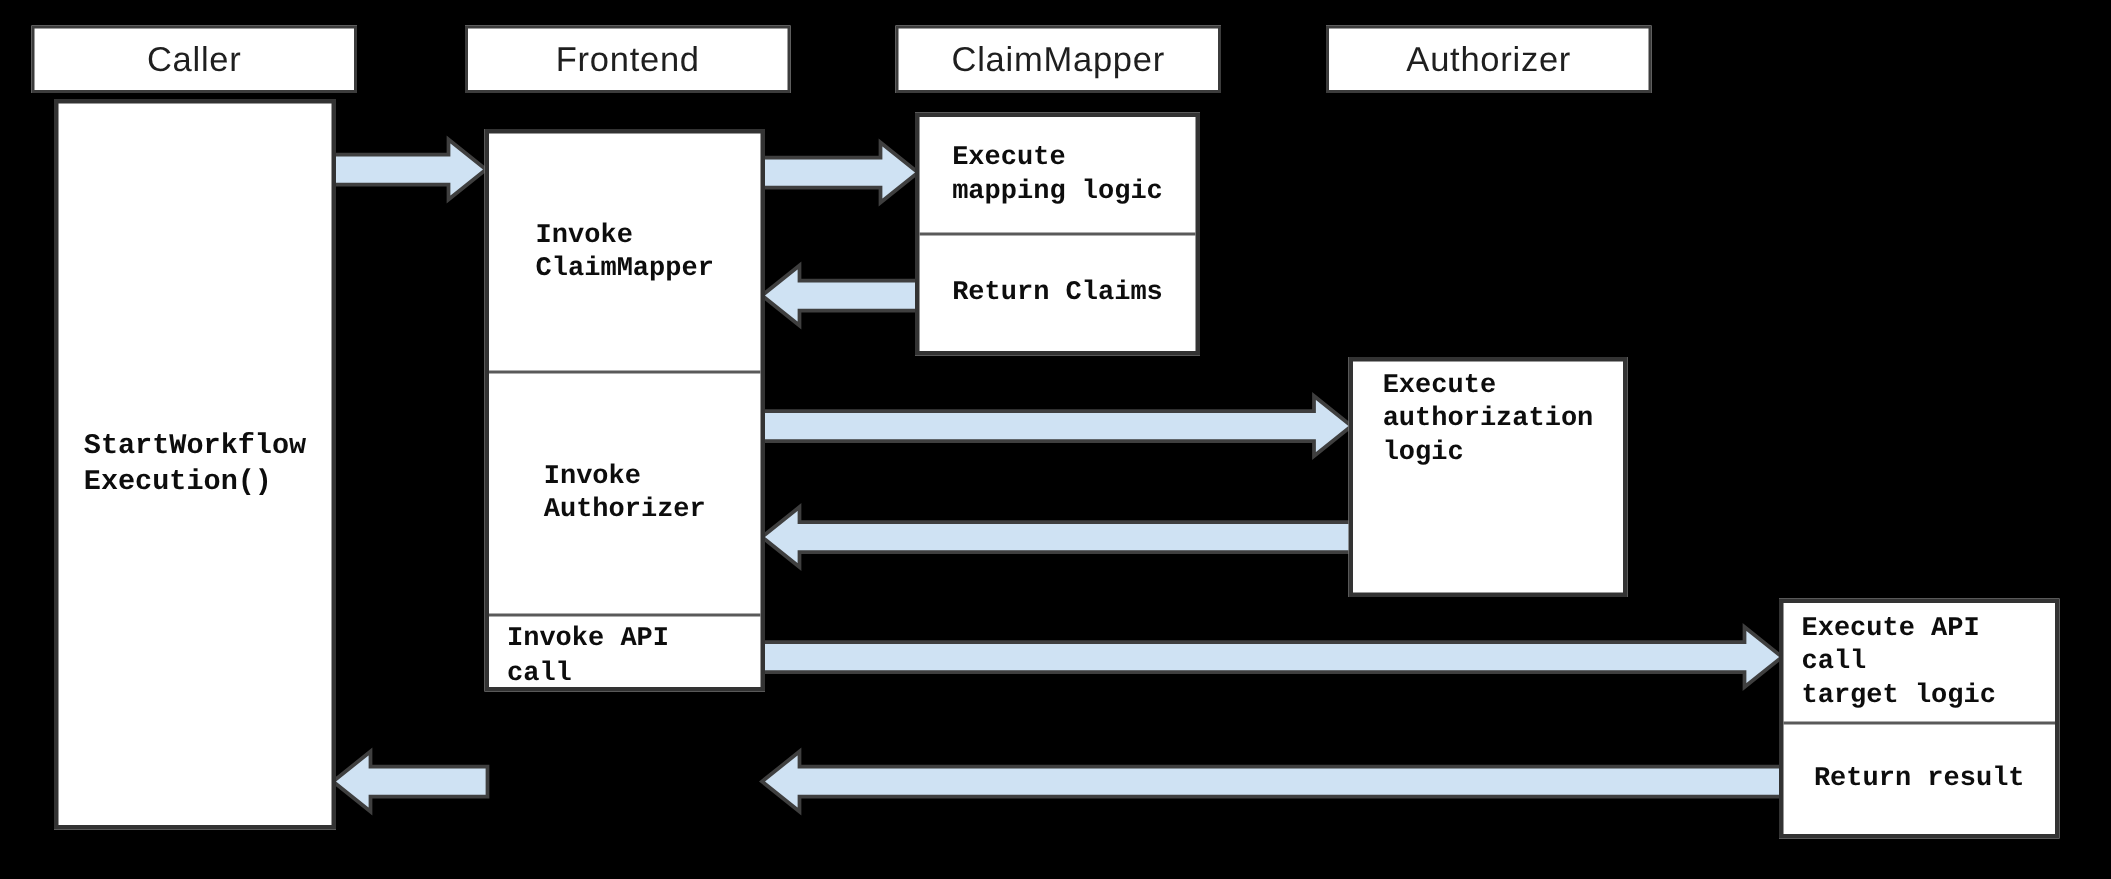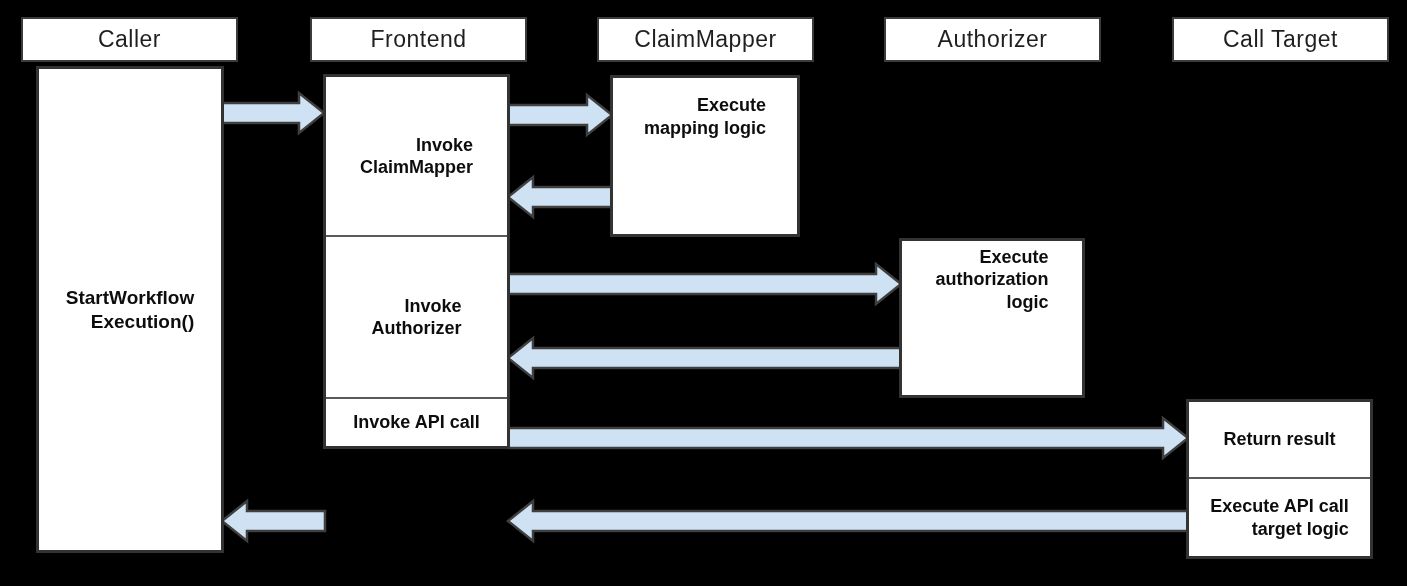--- a/index.html
+++ b/index.html
@@ -62,21 +62,22 @@
     text-align: center;
     padding: 4px 12px;
   }
   .section + .section { border-top: 2px solid var(--divider); }
   .box-label {
     font-weight: 700;
     font-size: 18px;
     line-height: 1.25;
     color: var(--text);
     white-space: pre-line;
-    text-align: right;
+    text-align: left;
+    font-family: Liberation Mono, monospace;
   }
   .caller-label { font-size: 19px; }
 </style>
 </head>
 <body>
 
 <div class="canvas">
 
   <svg class="arrow-layer" viewBox="0 0 1407 586" xmlns="http://www.w3.org/2000/svg">
     <polygon class="arrow" points="222,103 299,103 299,93 324,113 299,133 299,123 222,123"></polygon>
@@ -86,61 +87,63 @@
     <polygon class="arrow" points="903,348 533,348 533,338 508,358 533,378 533,368 903,368"></polygon>
     <polygon class="arrow" points="508,428 1163,428 1163,418 1188,438 1163,458 1163,448 508,448"></polygon>
     <polygon class="arrow" points="1190,511 533,511 533,501 508,521 533,541 533,531 1190,531"></polygon>
     <polygon class="arrow" points="325,511 247,511 247,501 222,521 247,541 247,531 325,531"></polygon>
   </svg>
 
   <div class="lane-header" style="left:310px">Frontend</div>
   <div class="lane-header" style="left:21px">Caller</div>
   <div class="lane-header" style="left:597px">ClaimMapper</div>
   <div class="lane-header" style="left:884px">Authorizer</div>
-  <div class="lane-header" style="left:1172px">Call Target</div>
 
   <div class="box" style="left:36px; top:66px; width:188px; height:487px">
     <div class="section">
       <span class="box-label caller-label">StartWorkflow
 Execution()</span>
     </div>
   </div>
 
-  <div class="box" style="left:323px; top:74px; width:187px; height:375px">
+  <div class="box" style="left:323px; top:86px; width:187px; height:375px">
     <div class="section" style="flex:0 0 158px">
       <span class="box-label">Invoke
 ClaimMapper</span>
     </div>
     <div class="section" style="flex:0 0 162px">
       <span class="box-label">Invoke
 Authorizer</span>
     </div>
     <div class="section">
       <span class="box-label">Invoke API call</span>
     </div>
   </div>
 
   <div class="box" style="left:610px; top:75px; width:190px; height:162px">
     <div class="section" style="flex:0 0 77px">
       <span class="box-label">Execute
 mapping logic</span>
     </div>
+    <div class="section">
+      <span class="box-label">Return Claims</span>
+    </div>
   </div>
 
   <div class="box" style="left:899px; top:238px; width:186px; height:160px">
     <div class="section" style="flex:0 0 77px">
       <span class="box-label">Execute
 authorization
 logic</span>
     </div>
   </div>
 
   <div class="box" style="left:1186px; top:399px; width:187px; height:160px">
-    <div class="section">
-      <span class="box-label">Return result</span>
-    </div>
     <div class="section" style="flex:0 0 79px">
       <span class="box-label">Execute API call
 target logic</span>
+    </div>
+    <div class="section">
+      <span class="box-label">Return result</span>
     </div>
   </div>
 
 </div>
 
 </body></html>

